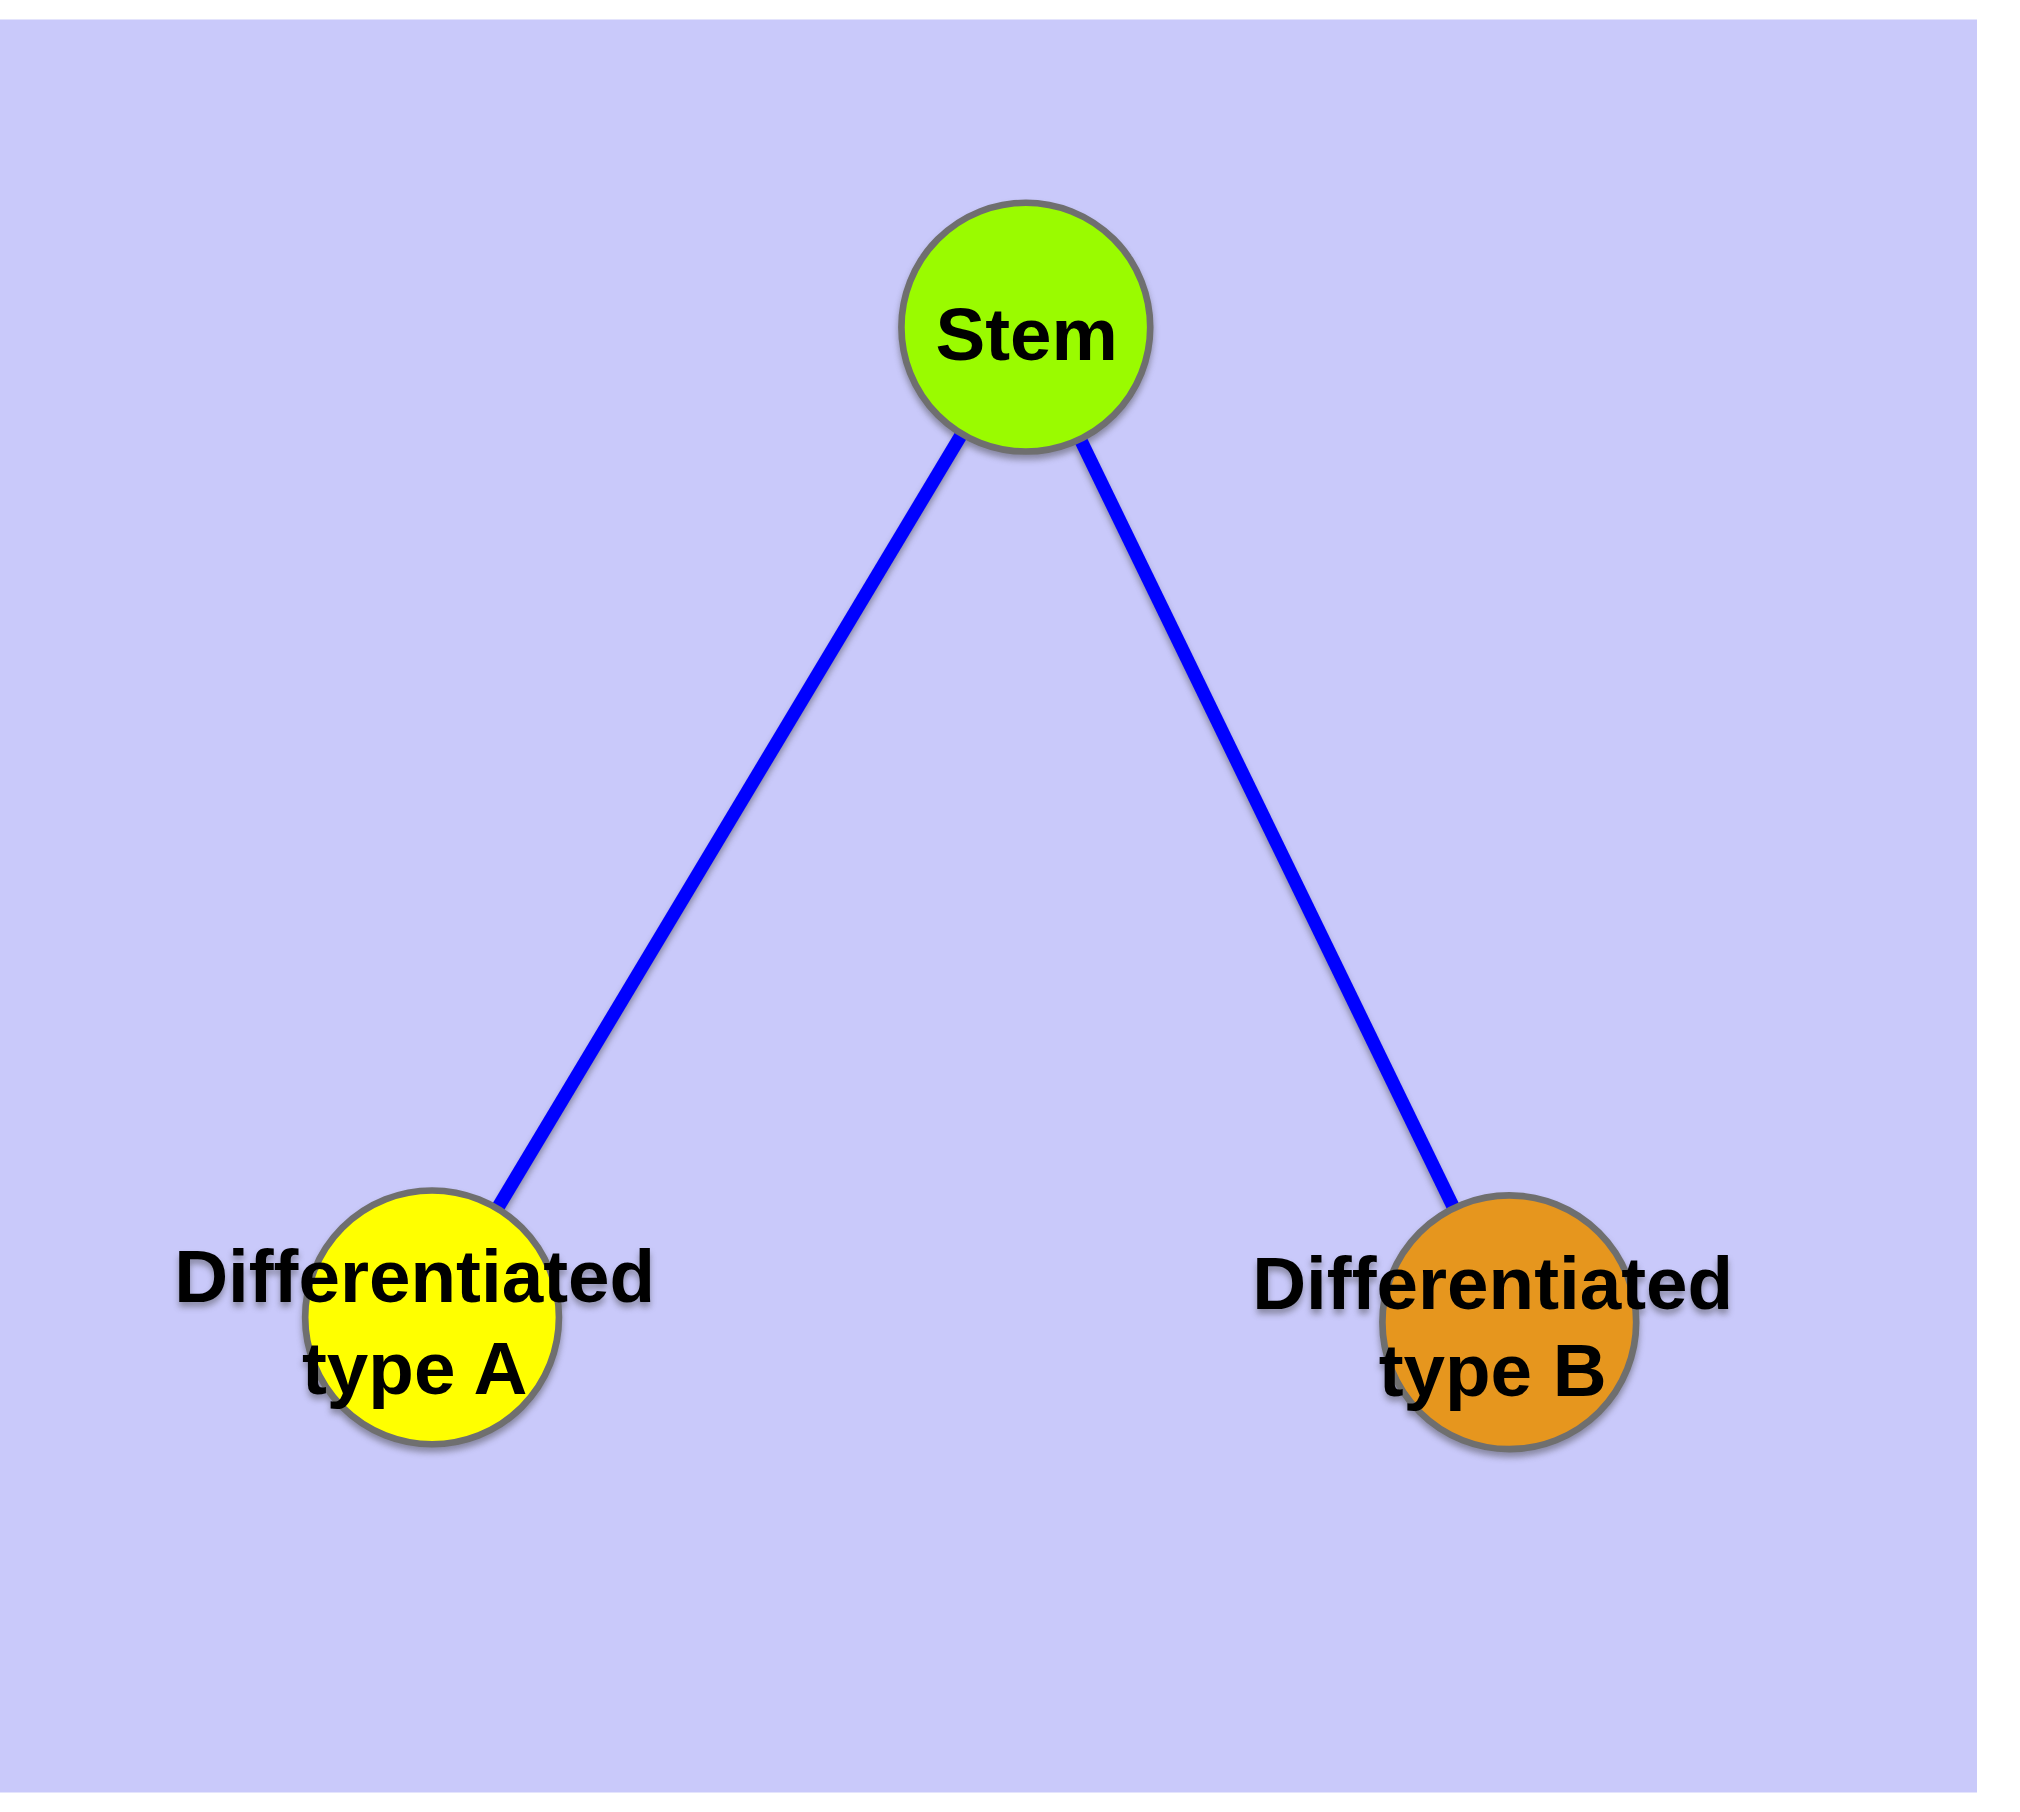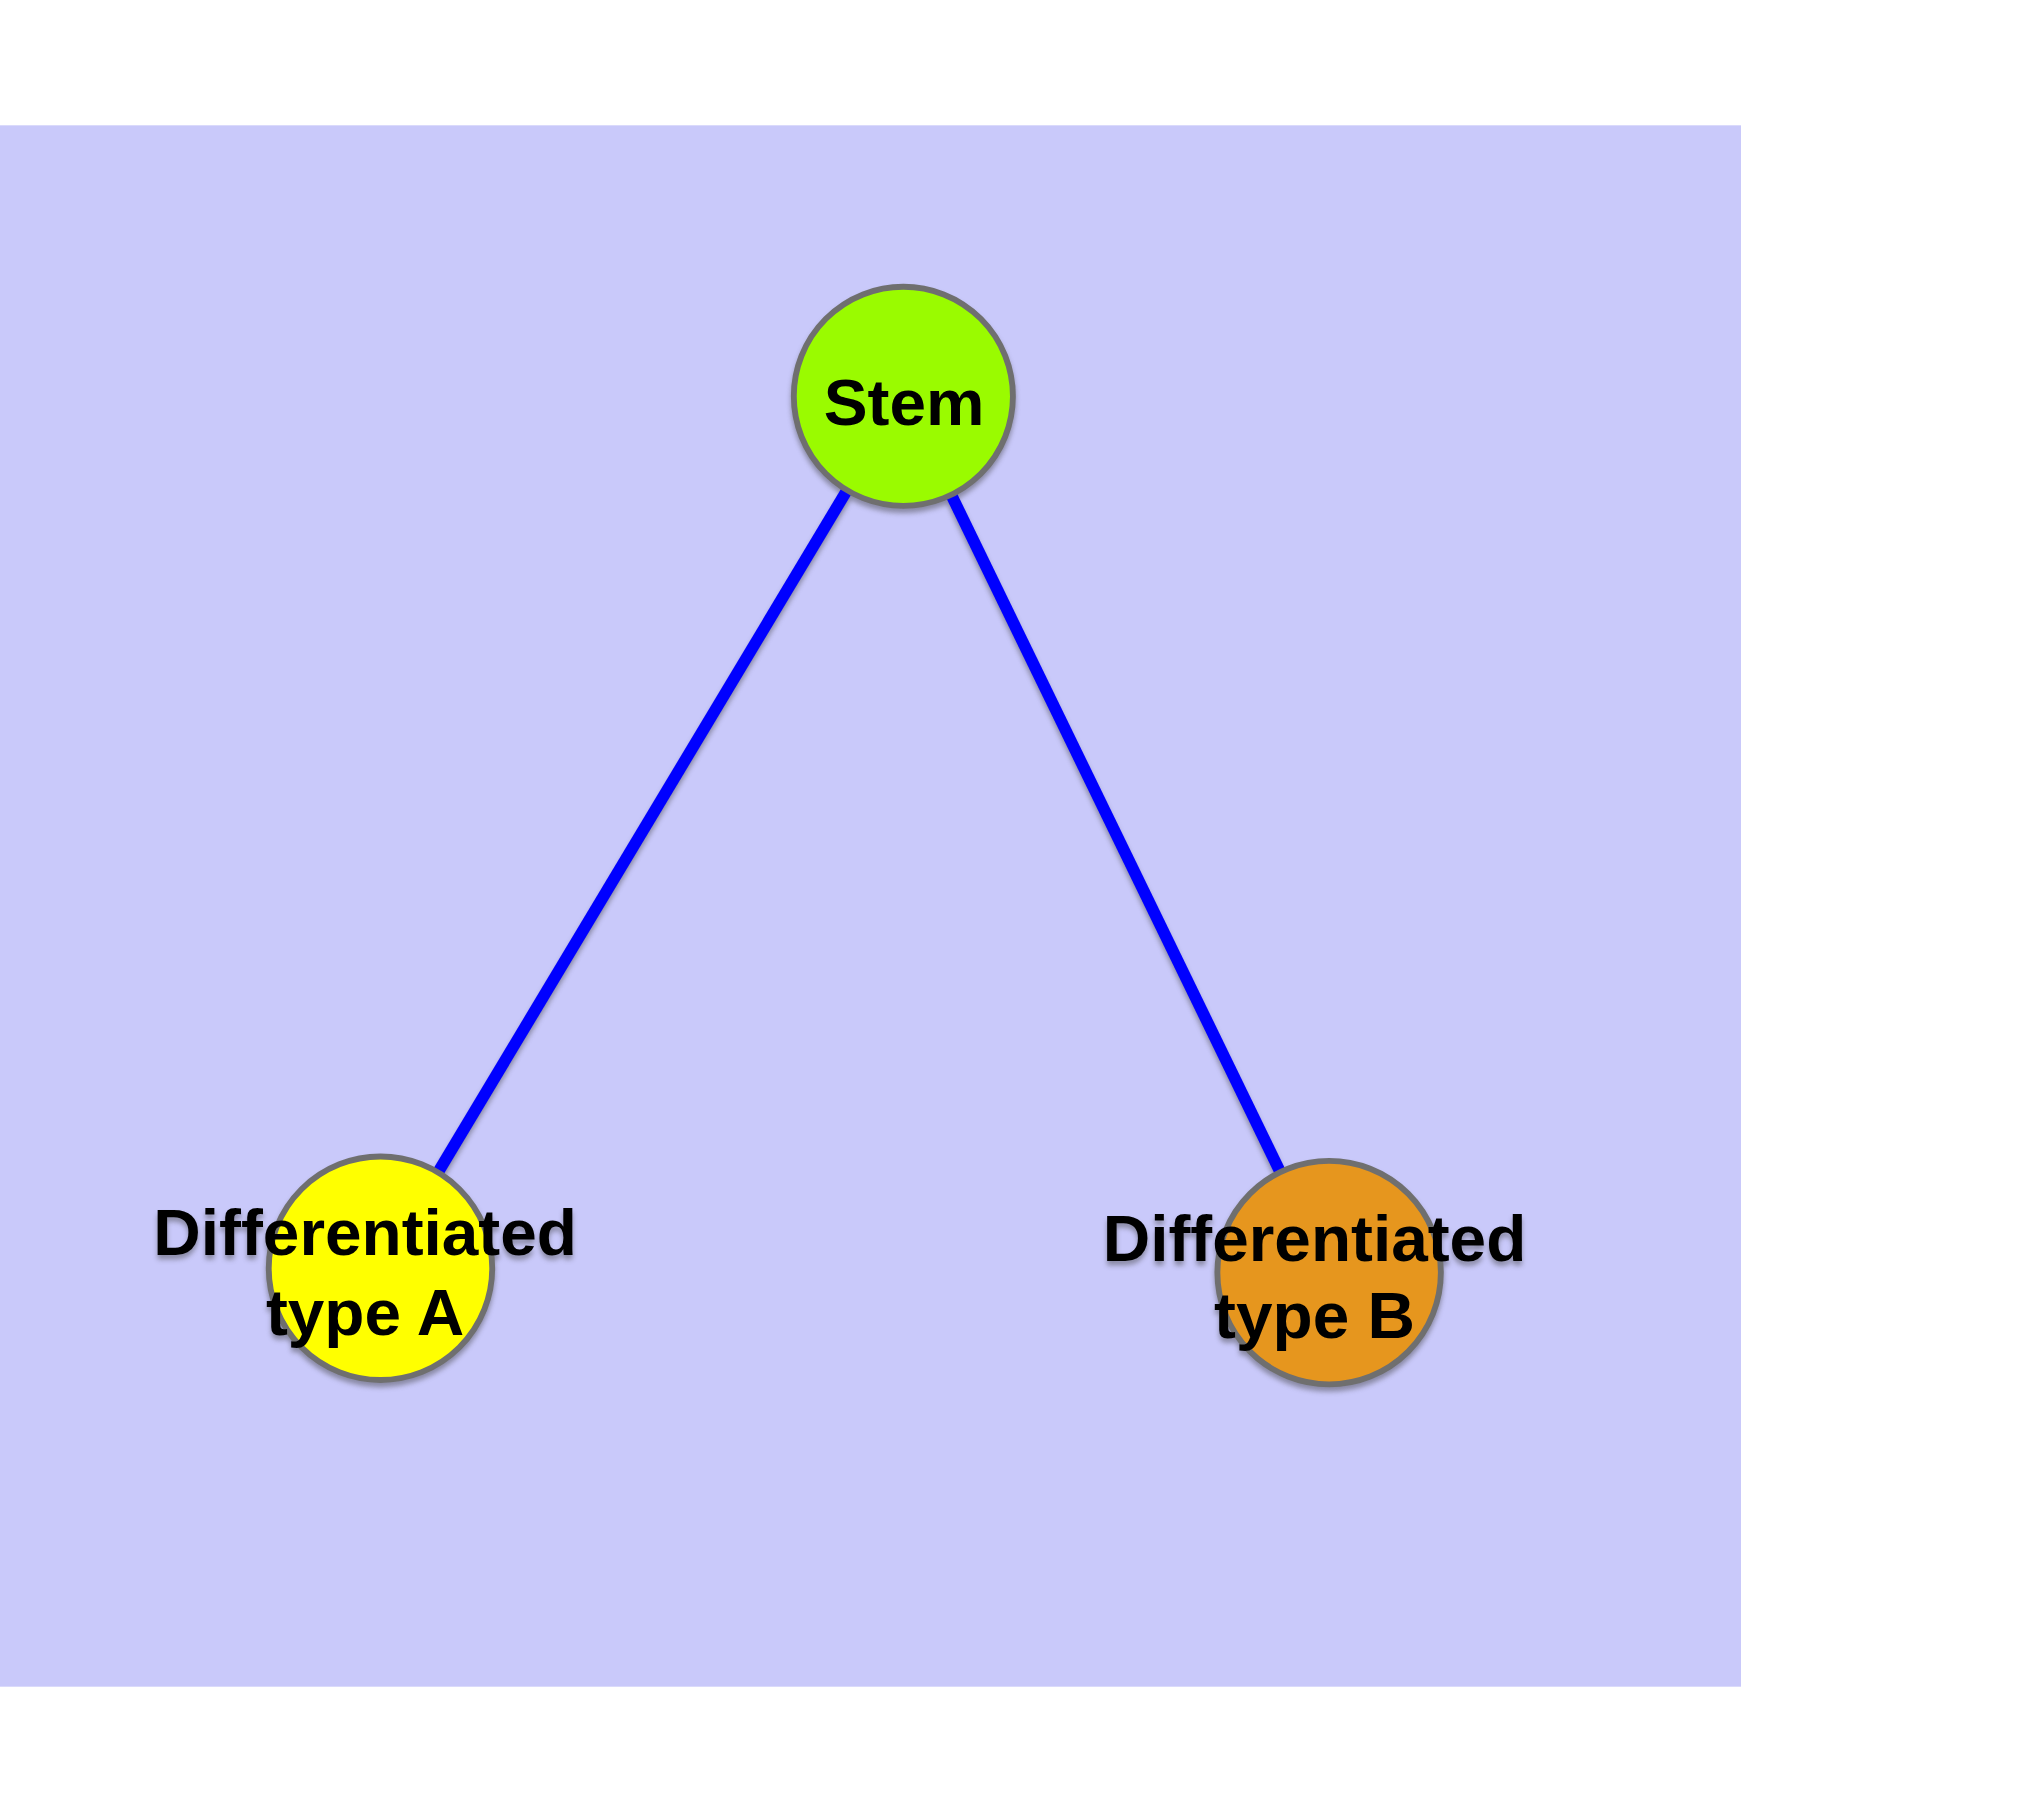--- a/index.html
+++ b/index.html
@@ -1,21 +1,21 @@
 <!DOCTYPE html>
 <html style="font-size:13.6px"><head>
 <meta charset="utf-8">
 <style>
   html, body {
     margin: 0;
     padding: 0;
   }
   .canvas {
     position: relative;
-    width: 1741px;
+    width: 1977px;
     height: 1812px;
     overflow: hidden;
     font-family: "Liberation Sans", "DejaVu Sans", sans-serif;
   }
   .canvas svg {
     display: block;
     width: 100%;
     height: 100%;
   }
   .diagram-content {

